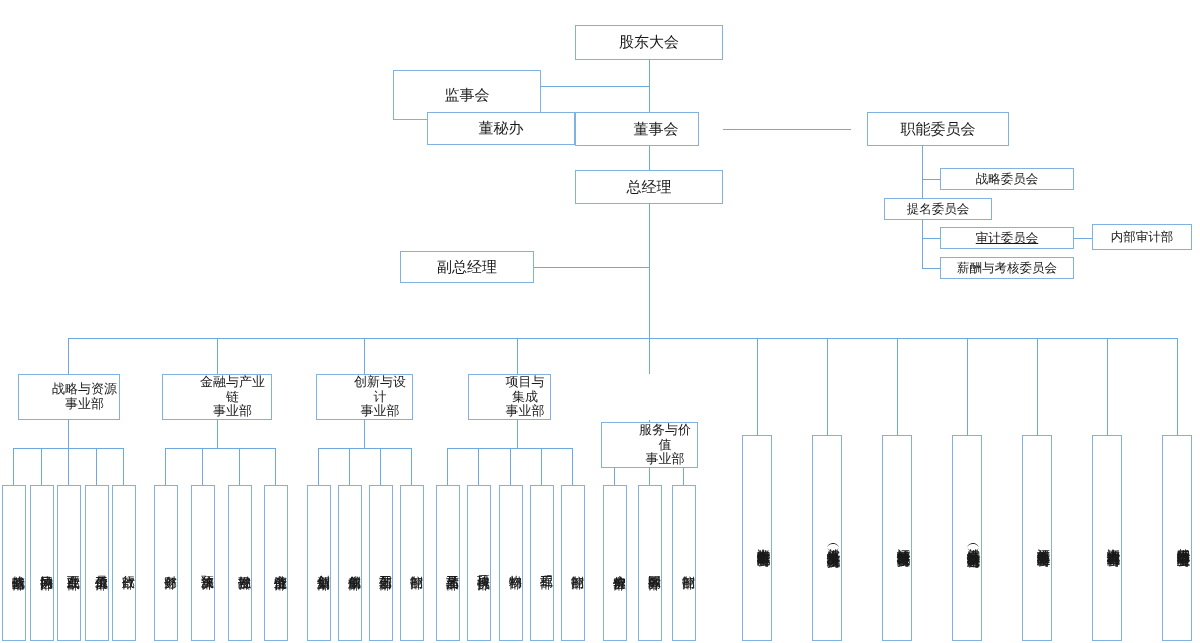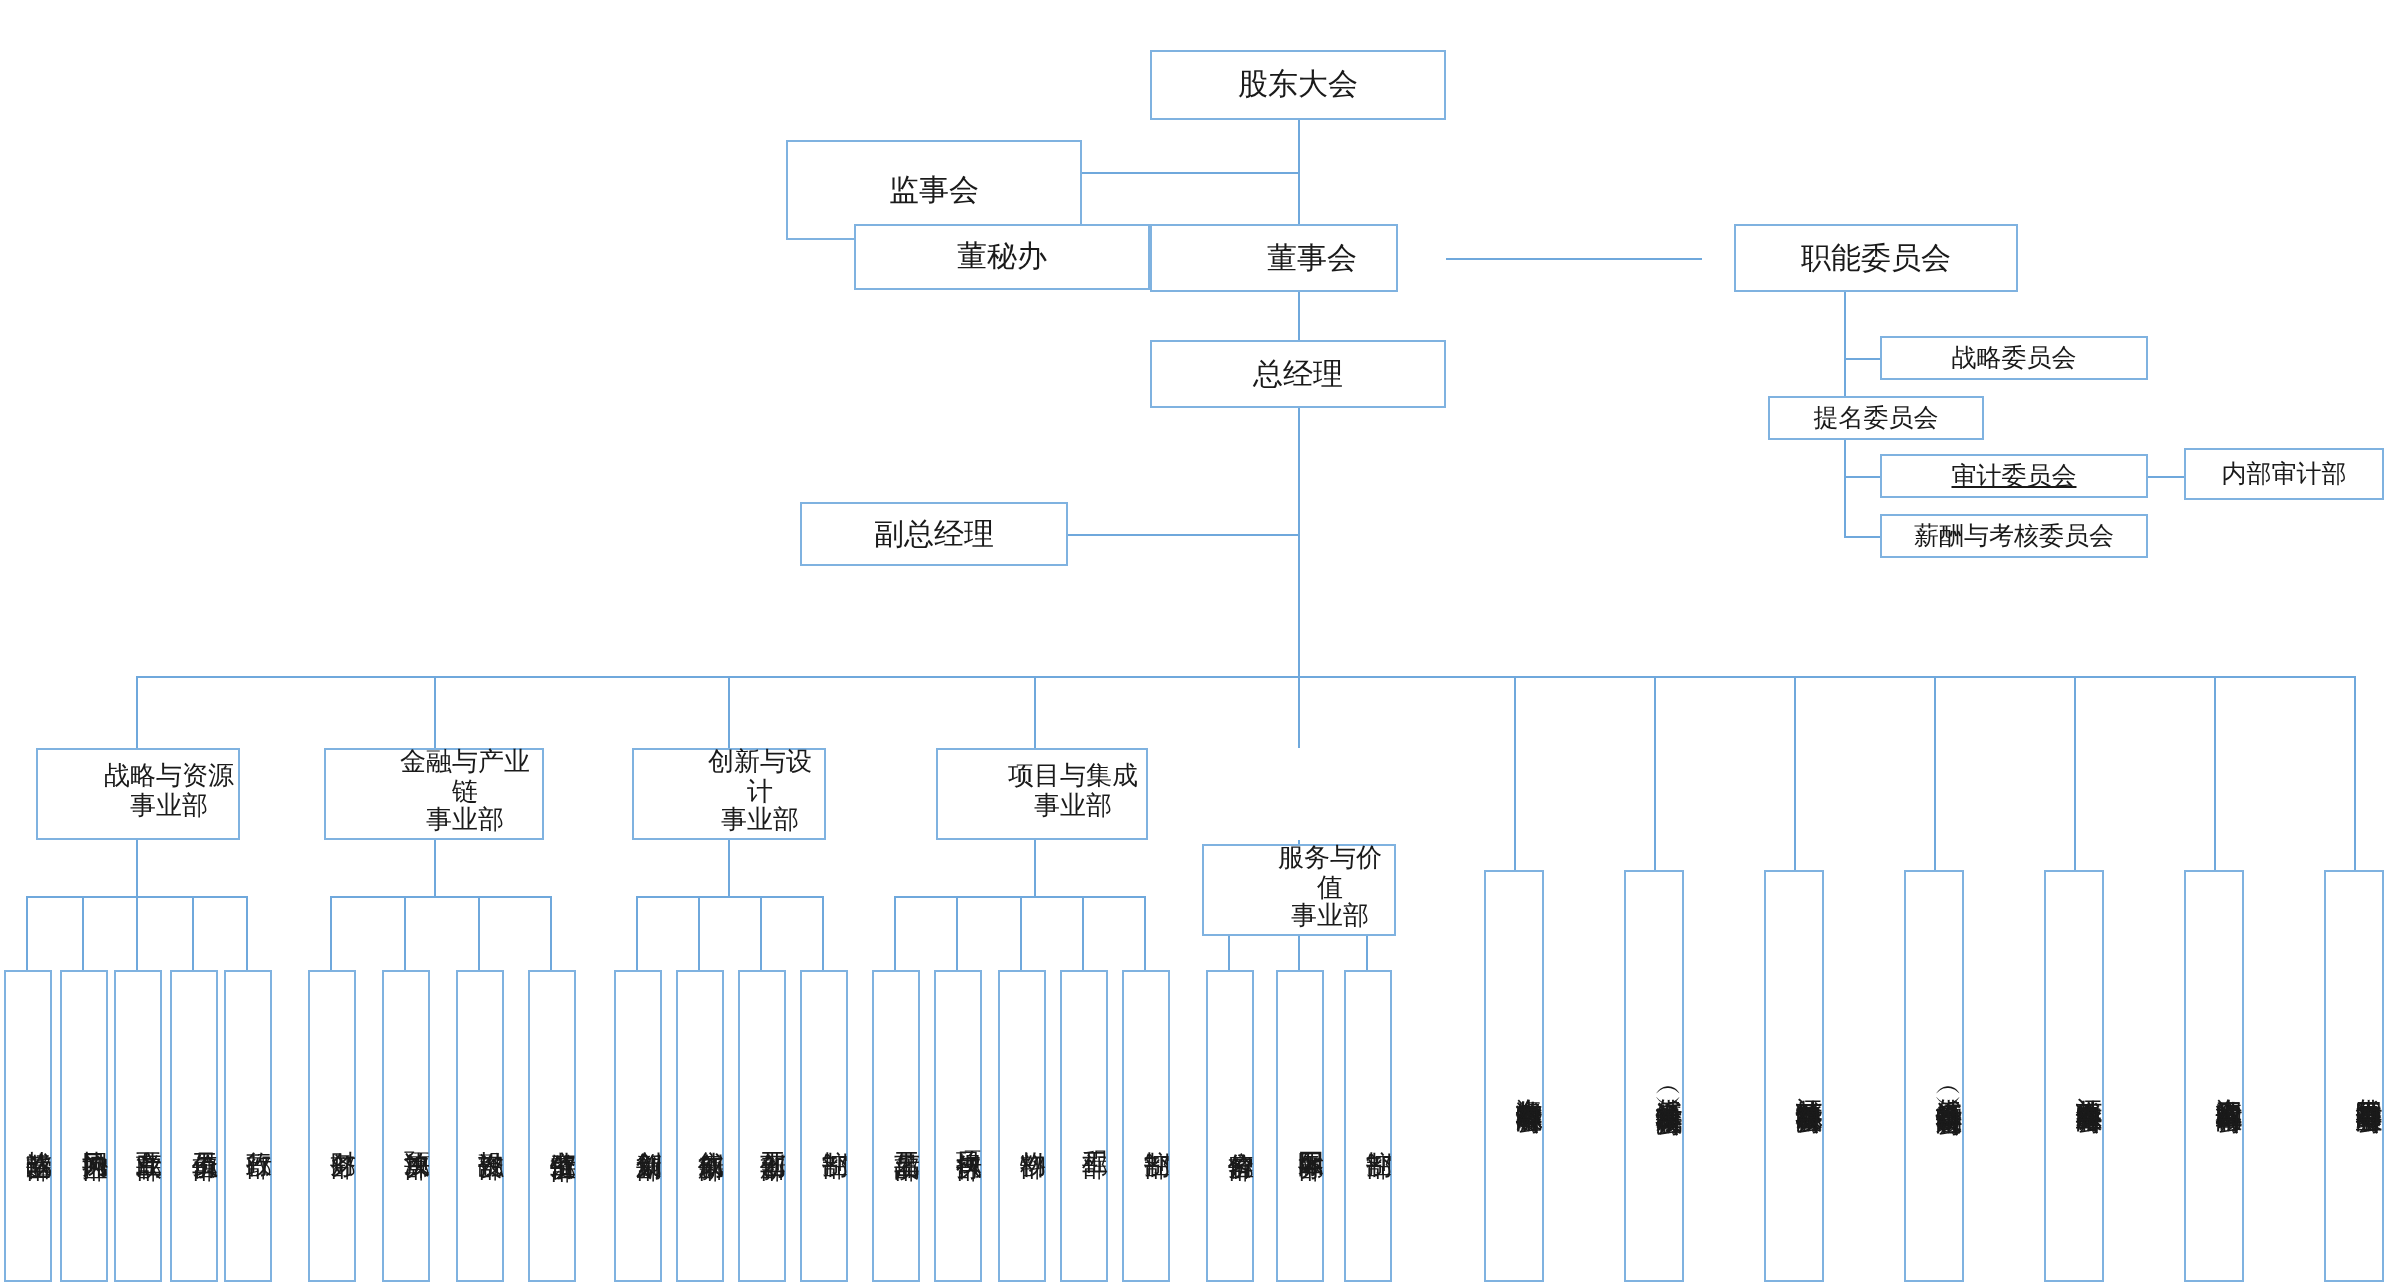--- a/index.html
+++ b/index.html
@@ -151,21 +151,21 @@
   <div class="ln vt" style="left:349px;top:448px;height:37px;"></div>
   <div class="box v" style="left:338px;top:485px;width:24px;height:156px;">集成创新部</div>
 
   <div class="ln vt" style="left:380px;top:448px;height:37px;"></div>
   <div class="box v" style="left:369px;top:485px;width:24px;height:156px;">工艺创新部</div>
 
   <div class="ln vt" style="left:411px;top:448px;height:37px;"></div>
   <div class="box v" style="left:400px;top:485px;width:24px;height:156px;">控制部</div>
 
   <div class="ln vt" style="left:517px;top:338px;height:36px;"></div>
-  <div class="box h2" style="left:468px;top:374px;width:106px;height:46px;white-space:pre-line;">项目与集成
+  <div class="box h2" style="left:468px;top:374px;width:83px;height:46px;white-space:pre-line;">项目与集成
 事业部</div>
   <div class="ln vt" style="left:517px;top:420px;height:28px;"></div>
   <div class="ln hz" style="left:447px;top:448px;width:125px;"></div>
 
   <div class="ln vt" style="left:447px;top:448px;height:37px;"></div>
   <div class="box v" style="left:436px;top:485px;width:24px;height:156px;">工艺品质部</div>
 
   <div class="ln vt" style="left:478px;top:448px;height:37px;"></div>
   <div class="box v" style="left:467px;top:485px;width:24px;height:156px;">项目执行部</div>
 

